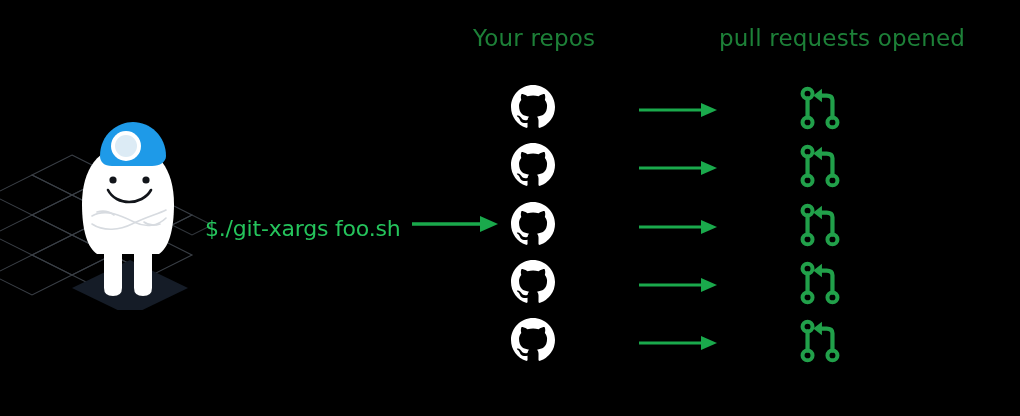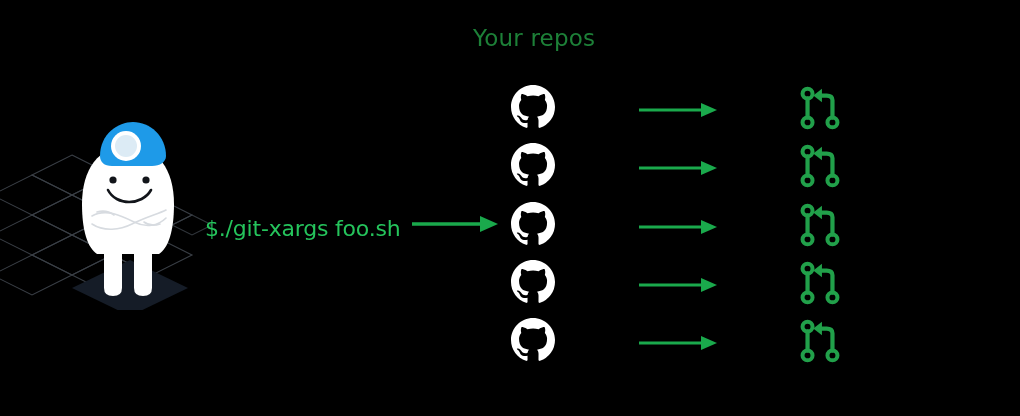--- a/index.html
+++ b/index.html
@@ -102,20 +102,21 @@
     height: 46px;
   }
 </style>
 </head>
 <body>
 
 <div class="stage">
 
   <div class="col-header" id="hdr-repos">Your repos</div>
 
+  <div class="col-header" id="hdr-prs">pull requests opened</div>
 
   <div class="mascot-wrap">
     <svg width="230" height="190" viewBox="0 0 230 190" xmlns="http://www.w3.org/2000/svg">
 
       <g stroke="#3a3f46" stroke-width="1.1" fill="none">
         <path d="M72 35 L112 55 L72 75 L32 55 Z"></path>
         <path d="M112 55 L152 75 L112 95 L72 75 Z"></path>
         <path d="M152 75 L192 95 L152 115 L112 95 Z"></path>
         <path d="M32 55 L72 75 L32 95 L-8 75 Z"></path>
         <path d="M72 75 L112 95 L72 115 L32 95 Z"></path>

